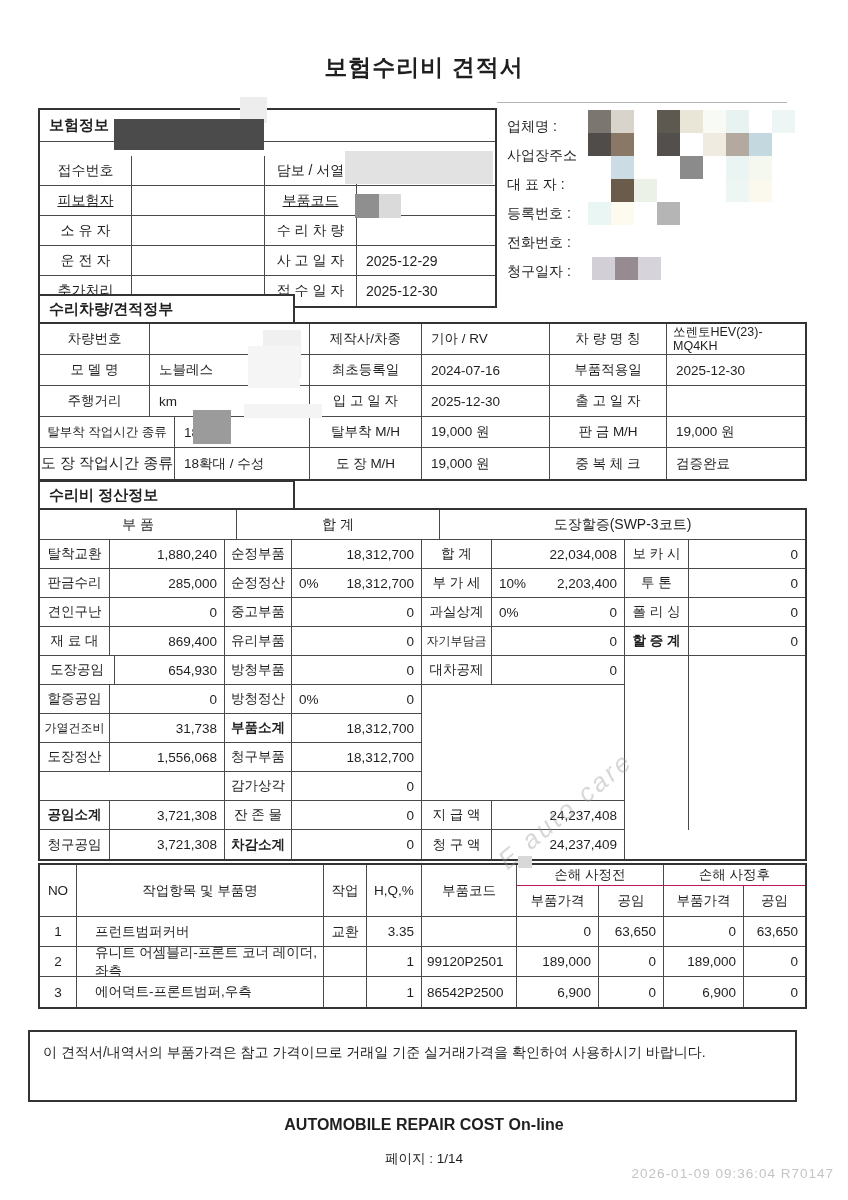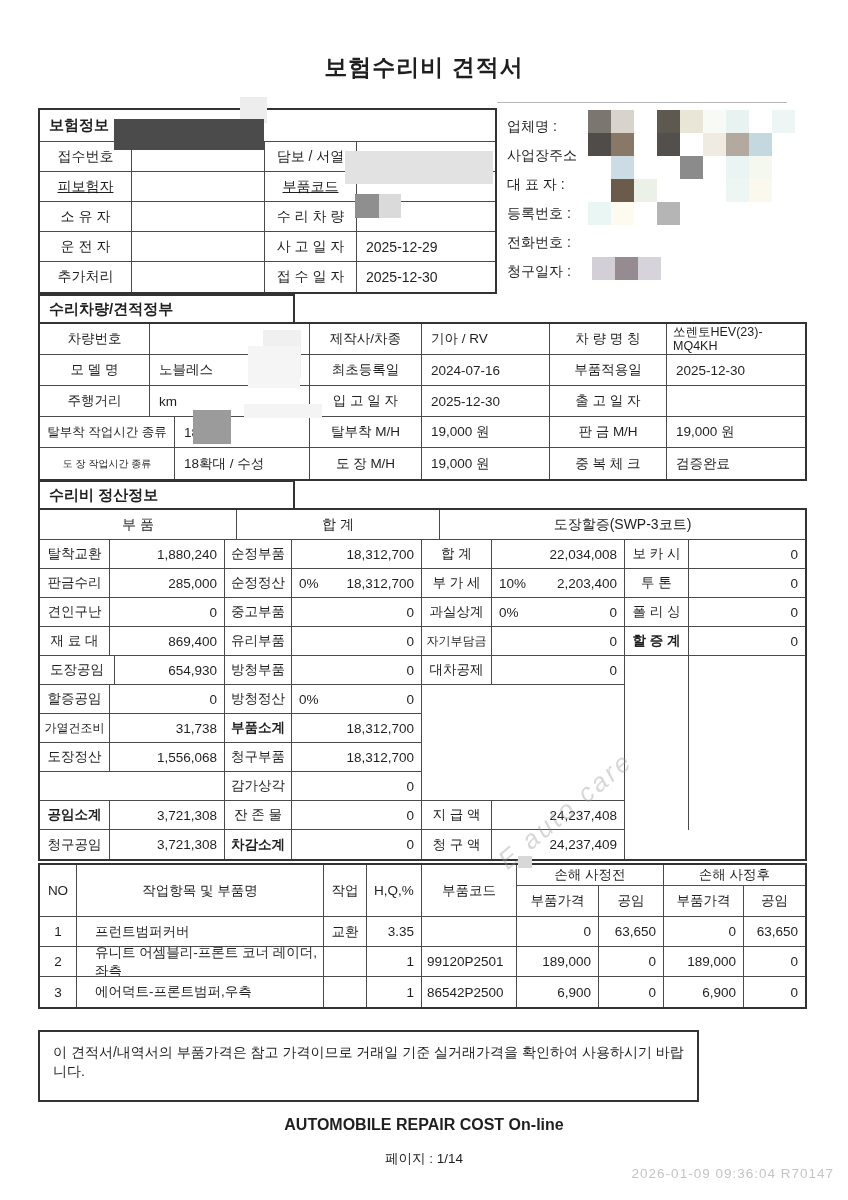--- a/index.html
+++ b/index.html
@@ -34,42 +34,42 @@
         border-right:1px solid #4a4a4a;box-sizing:border-box;font-size:13.5px;overflow:hidden;}
   .sval{flex:1;display:flex;justify-content:space-between;align-items:center;padding:0 7px;
         font-size:13.5px;box-sizing:border-box;overflow:hidden;}
   .merged{padding:0;}
   .ihdr{display:flex;height:52px;border-bottom:1px solid #4a4a4a;box-sizing:border-box;}
   .hfull{height:100%;}
   .hgroup{display:flex;flex-direction:column;box-sizing:border-box;}
   .htop{height:21px;border-bottom:1px solid #be185d;width:100%;justify-content:center;}
   .hsub{display:flex;flex:1;}
   .company-row{height:29px;display:flex;align-items:center;font-size:14px;}
-  .notice{position:absolute;left:38px;top:1030px;width:661px;height:72px;border:2px solid #333;
+  .notice{position:absolute;left:28px;top:1030px;width:769px;height:72px;border:2px solid #333;
           box-sizing:border-box;padding:11px 13px;font-size:14px;line-height:19px;}
   .brand{position:absolute;top:1116px;left:0;width:100%;text-align:center;font-weight:bold;font-size:16px;}
   .pageno{position:absolute;top:1150px;left:0;width:100%;text-align:center;font-size:13.5px;}
   .stamp{position:absolute;top:1166px;right:14px;color:#c4c4c4;font-size:13.5px;letter-spacing:1px;}
   .hline{position:absolute;left:497px;top:102px;width:290px;height:1px;background:#b5b5b5;}
   .watermark{position:absolute;left:492px;top:852px;transform:rotate(-40deg);transform-origin:0 0;
              font-size:26px;color:rgba(150,150,150,0.38);letter-spacing:3px;white-space:nowrap;font-style:italic;}
   .redact{position:absolute;}
 </style>
 </head>
 <body>
 
 <div class="page">
 
   <div class="title">보험수리비 견적서</div>
 
   <div class="hline"></div>
 
   <div id="insurance-table" class="btable" style="left:38px;top:108px;width:459px;">
       <div class="ins-header">보험정보</div>
-      <div class="frow" style="height: 30px;">
+      <div class="frow" style="height: 30px; margin-top: 14px;">
         <div class="cell br lab" style="width: 92px; font-size: 14px;">접수번호</div>
         <div class="cell br val" style="width: 133px; font-size: 14px;"></div>
         <div class="cell br lab" style="width: 92px; font-size: 14px;">담보 / 서열</div>
         <div class="cell val" style="flex: 1 1 0%; font-size: 14px;"></div>
       </div>
       <div class="frow" style="height: 30px; text-decoration: underline;">
         <div class="cell br lab" style="width: 92px; font-size: 14px;">피보험자</div>
         <div class="cell br val" style="width: 133px; font-size: 14px;"></div>
         <div class="cell br lab" style="width: 92px; font-size: 14px;">부품코드</div>
         <div class="cell val" style="flex: 1 1 0%; font-size: 14px;"></div>
@@ -143,21 +143,21 @@
       </div>
       <div class="frow" style="height: 31px;">
         <div class="cell br lab" style="width: 135px; font-size: 12.5px;">탈부착 작업시간 종류</div>
         <div class="cell br val" style="width: 135px;">18</div>
         <div class="cell br lab" style="width: 112px;">탈부착 M/H</div>
         <div class="cell br val" style="width: 128px;">19,000 원</div>
         <div class="cell br lab" style="width: 117px;">판 금 M/H</div>
         <div class="cell val" style="flex: 1 1 0%;">19,000 원</div>
       </div>
       <div class="frow" style="height: 31px;">
-        <div class="cell br lab" style="width: 135px; font-size: 10px;">도 장 작업시간 종류</div>
+        <div class="cell br lab" style="width: 135px; font-size: 15px;">도 장 작업시간 종류</div>
         <div class="cell br val" style="width: 135px;">18확대 / 수성</div>
         <div class="cell br lab" style="width: 112px;">도 장 M/H</div>
         <div class="cell br val" style="width: 128px;">19,000 원</div>
         <div class="cell br lab" style="width: 117px;">중 복 체 크</div>
         <div class="cell val" style="flex: 1 1 0%;">검증완료</div>
       </div>
     </div>
 
   <div class="tab" style="left:38px;top:480px;width:257px;height:30px;">수리비 정산정보</div>
   <div id="settlement-table" class="btable" style="left:38px;top:508px;width:769px;">

